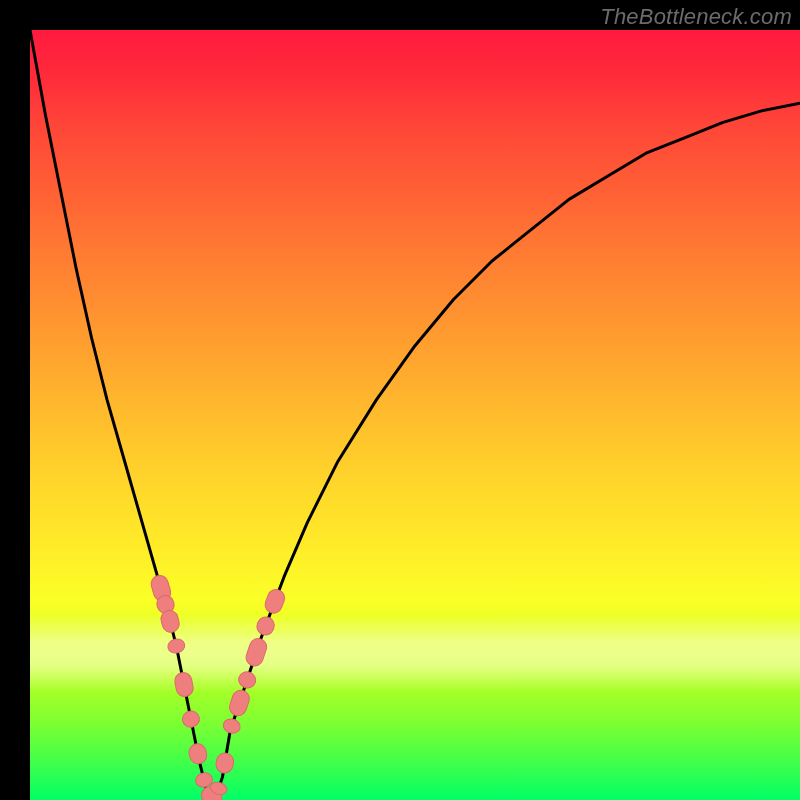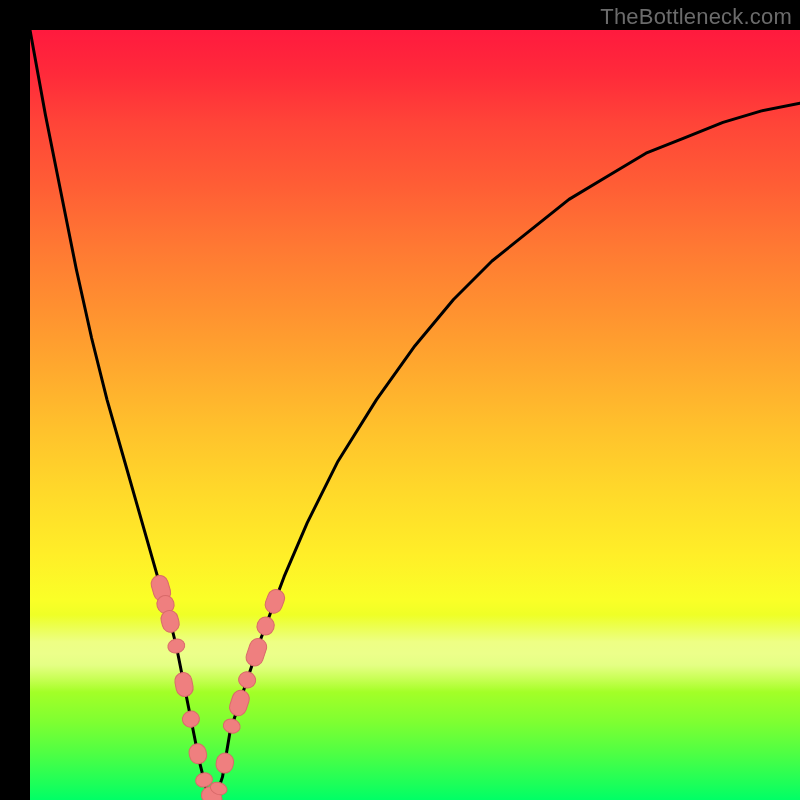--- a/index.html
+++ b/index.html
@@ -9,20 +9,21 @@
     height: 800px;
     overflow: hidden;
     background: #000;
     font-family: Arial, Helvetica, sans-serif;
   }
   .frame {
     position: relative;
     width: 800px;
     height: 800px;
     background: #000;
+    font-style: italic;
   }
   .plot-area {
     position: absolute;
     left: 30px;
     top: 30px;
     width: 770px;
     height: 770px;
     
     background: linear-gradient(to bottom,
       #ff1a3e 0%,

